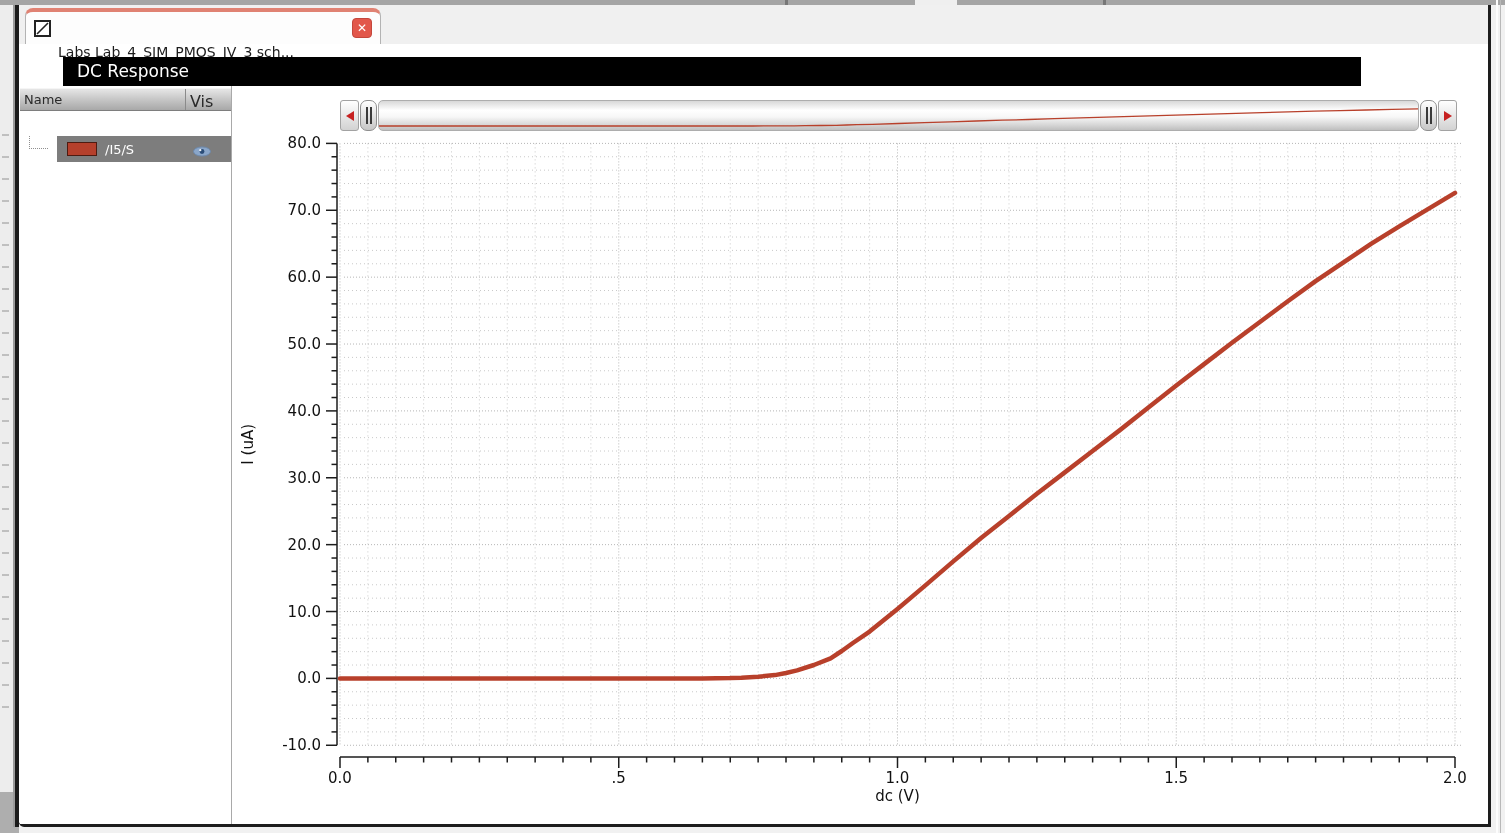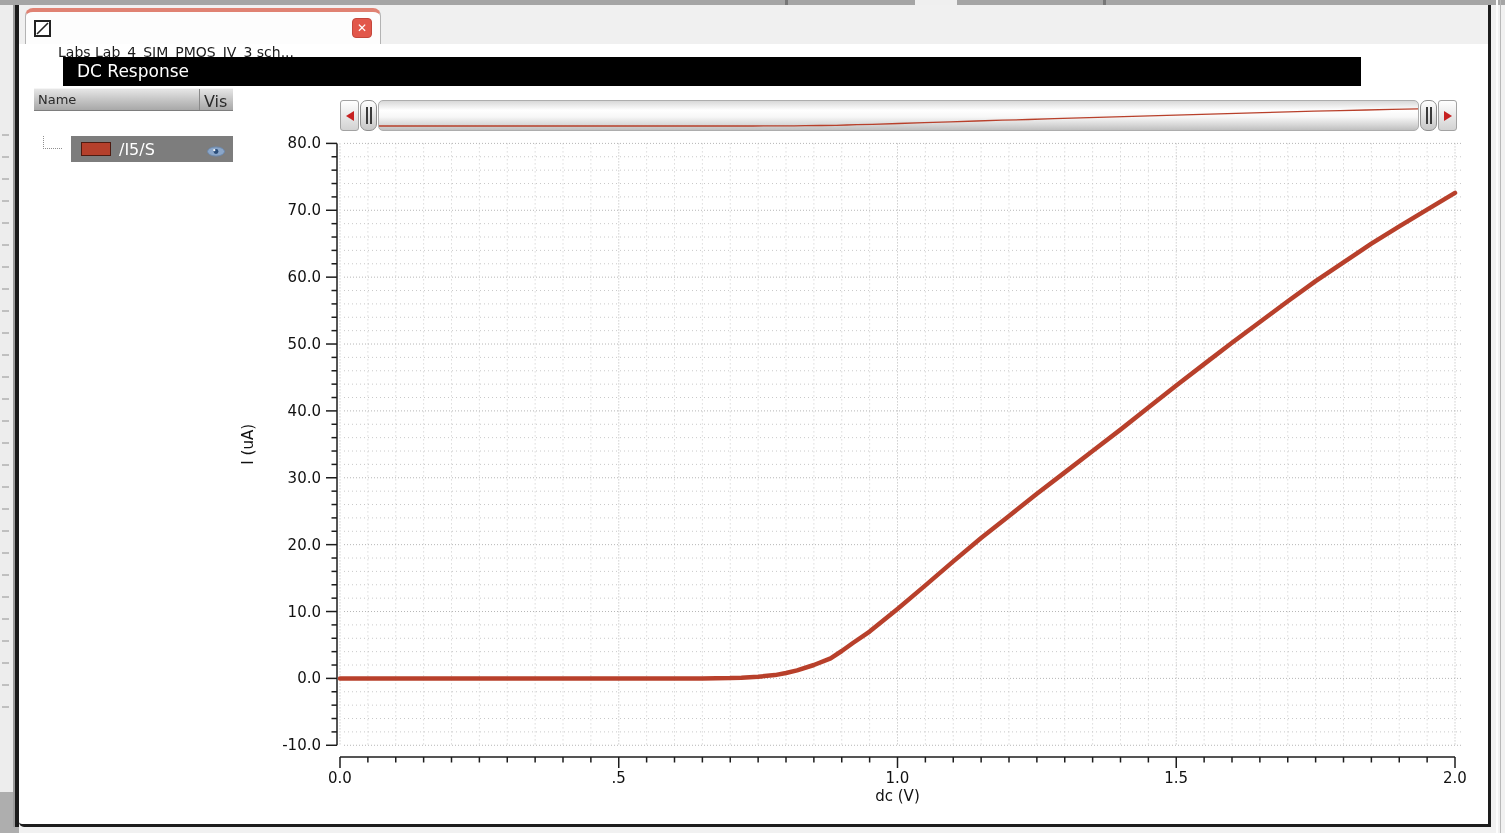--- a/index.html
+++ b/index.html
@@ -29,31 +29,31 @@
      border-radius:8px 8px 0 0; display:flex; align-items:center; padding:0 8px; gap:7px; }
   .tab-icon { width:17px; height:17px; flex:0 0 auto; }
   .tab-label { font-size:14px; color:#1c1c1c; white-space:nowrap; overflow:hidden;margin-top:48px; }
   .tab-close { margin-left:auto; width:20px; height:20px; background:#e2574b; border:1px solid #c4473c;
      border-radius:4px; color:#fff; font-size:12px; font-weight:bold; line-height:18px; text-align:center; cursor:default; }
 
   .dc-bar { position:absolute; left:1px; top:52px; width:1298px; height:29px; background:#000;
      color:#fff; font-size:17px; line-height:29px; padding-left:14px;margin-left:43px; }
 
   
-  .left-panel { position:absolute; left:1px; top:81px; width:212px; height:738px; background:#fff; border-right:1px solid #a9a9a9;margin-left:14px; }
+  .left-panel { position:absolute; left:1px; top:81px; width:212px; height:738px; background:#fff; border-right:1px solid #a9a9a9; }
   .panel-header { position:absolute; left:0; top:2px; width:100%; height:23px; display:flex;
      background:linear-gradient(180deg,#e6e6e6 0%,#c9c9c9 45%,#a8a8a8 100%); border-top:1px solid #f5f5f5; border-bottom:1px solid #7e7e7e; }
   .ph-name { width:166px; border-right:1px solid #8a8a8a; font-size:13px; color:#2a2a2a; padding:3px 0 0 4px; }
   .ph-vis  { flex:1; font-size:16px; color:#2a2a2a; padding:3px 0 0 4px; }
   .tree-row { position:absolute; left:0; top:50px; width:100%; height:26px; }
   .tree-dots { position:absolute; left:9px; top:0; width:19px; height:13px;
      border-left:1px dotted #8f8f8f; border-bottom:1px dotted #8f8f8f; }
   .row-bg { position:absolute; left:37px; top:0; right:0; height:26px; background:#7d7d7d; display:flex; align-items:center; }
   .swatch { width:30px; height:14px; margin-left:10px; border:1px solid #4e1b11; }
-  .row-label { color:#fff; font-size:16px; margin-left:8px; }
+  .row-label { color:#fff; font-size:13px; margin-left:8px; }
   .eye-wrap { position:absolute; left:172px; top:7px; width:20px; height:13px; }
 
   
   .plot-zone { position:absolute; left:214px; top:81px; width:1254px; height:738px; background:#fff; }
   #plot-svg { position:absolute; left:0; top:0; }
 
   
   .slider { position:absolute; left:107px; top:14px; width:1117px; height:31px; display:flex; align-items:stretch; gap:1px; }
   .sl-btn { width:19px; background:linear-gradient(180deg,#ffffff,#d2d2d2); border:1px solid #a2a2a2;
      border-radius:3px; display:flex; align-items:center; justify-content:center; }

